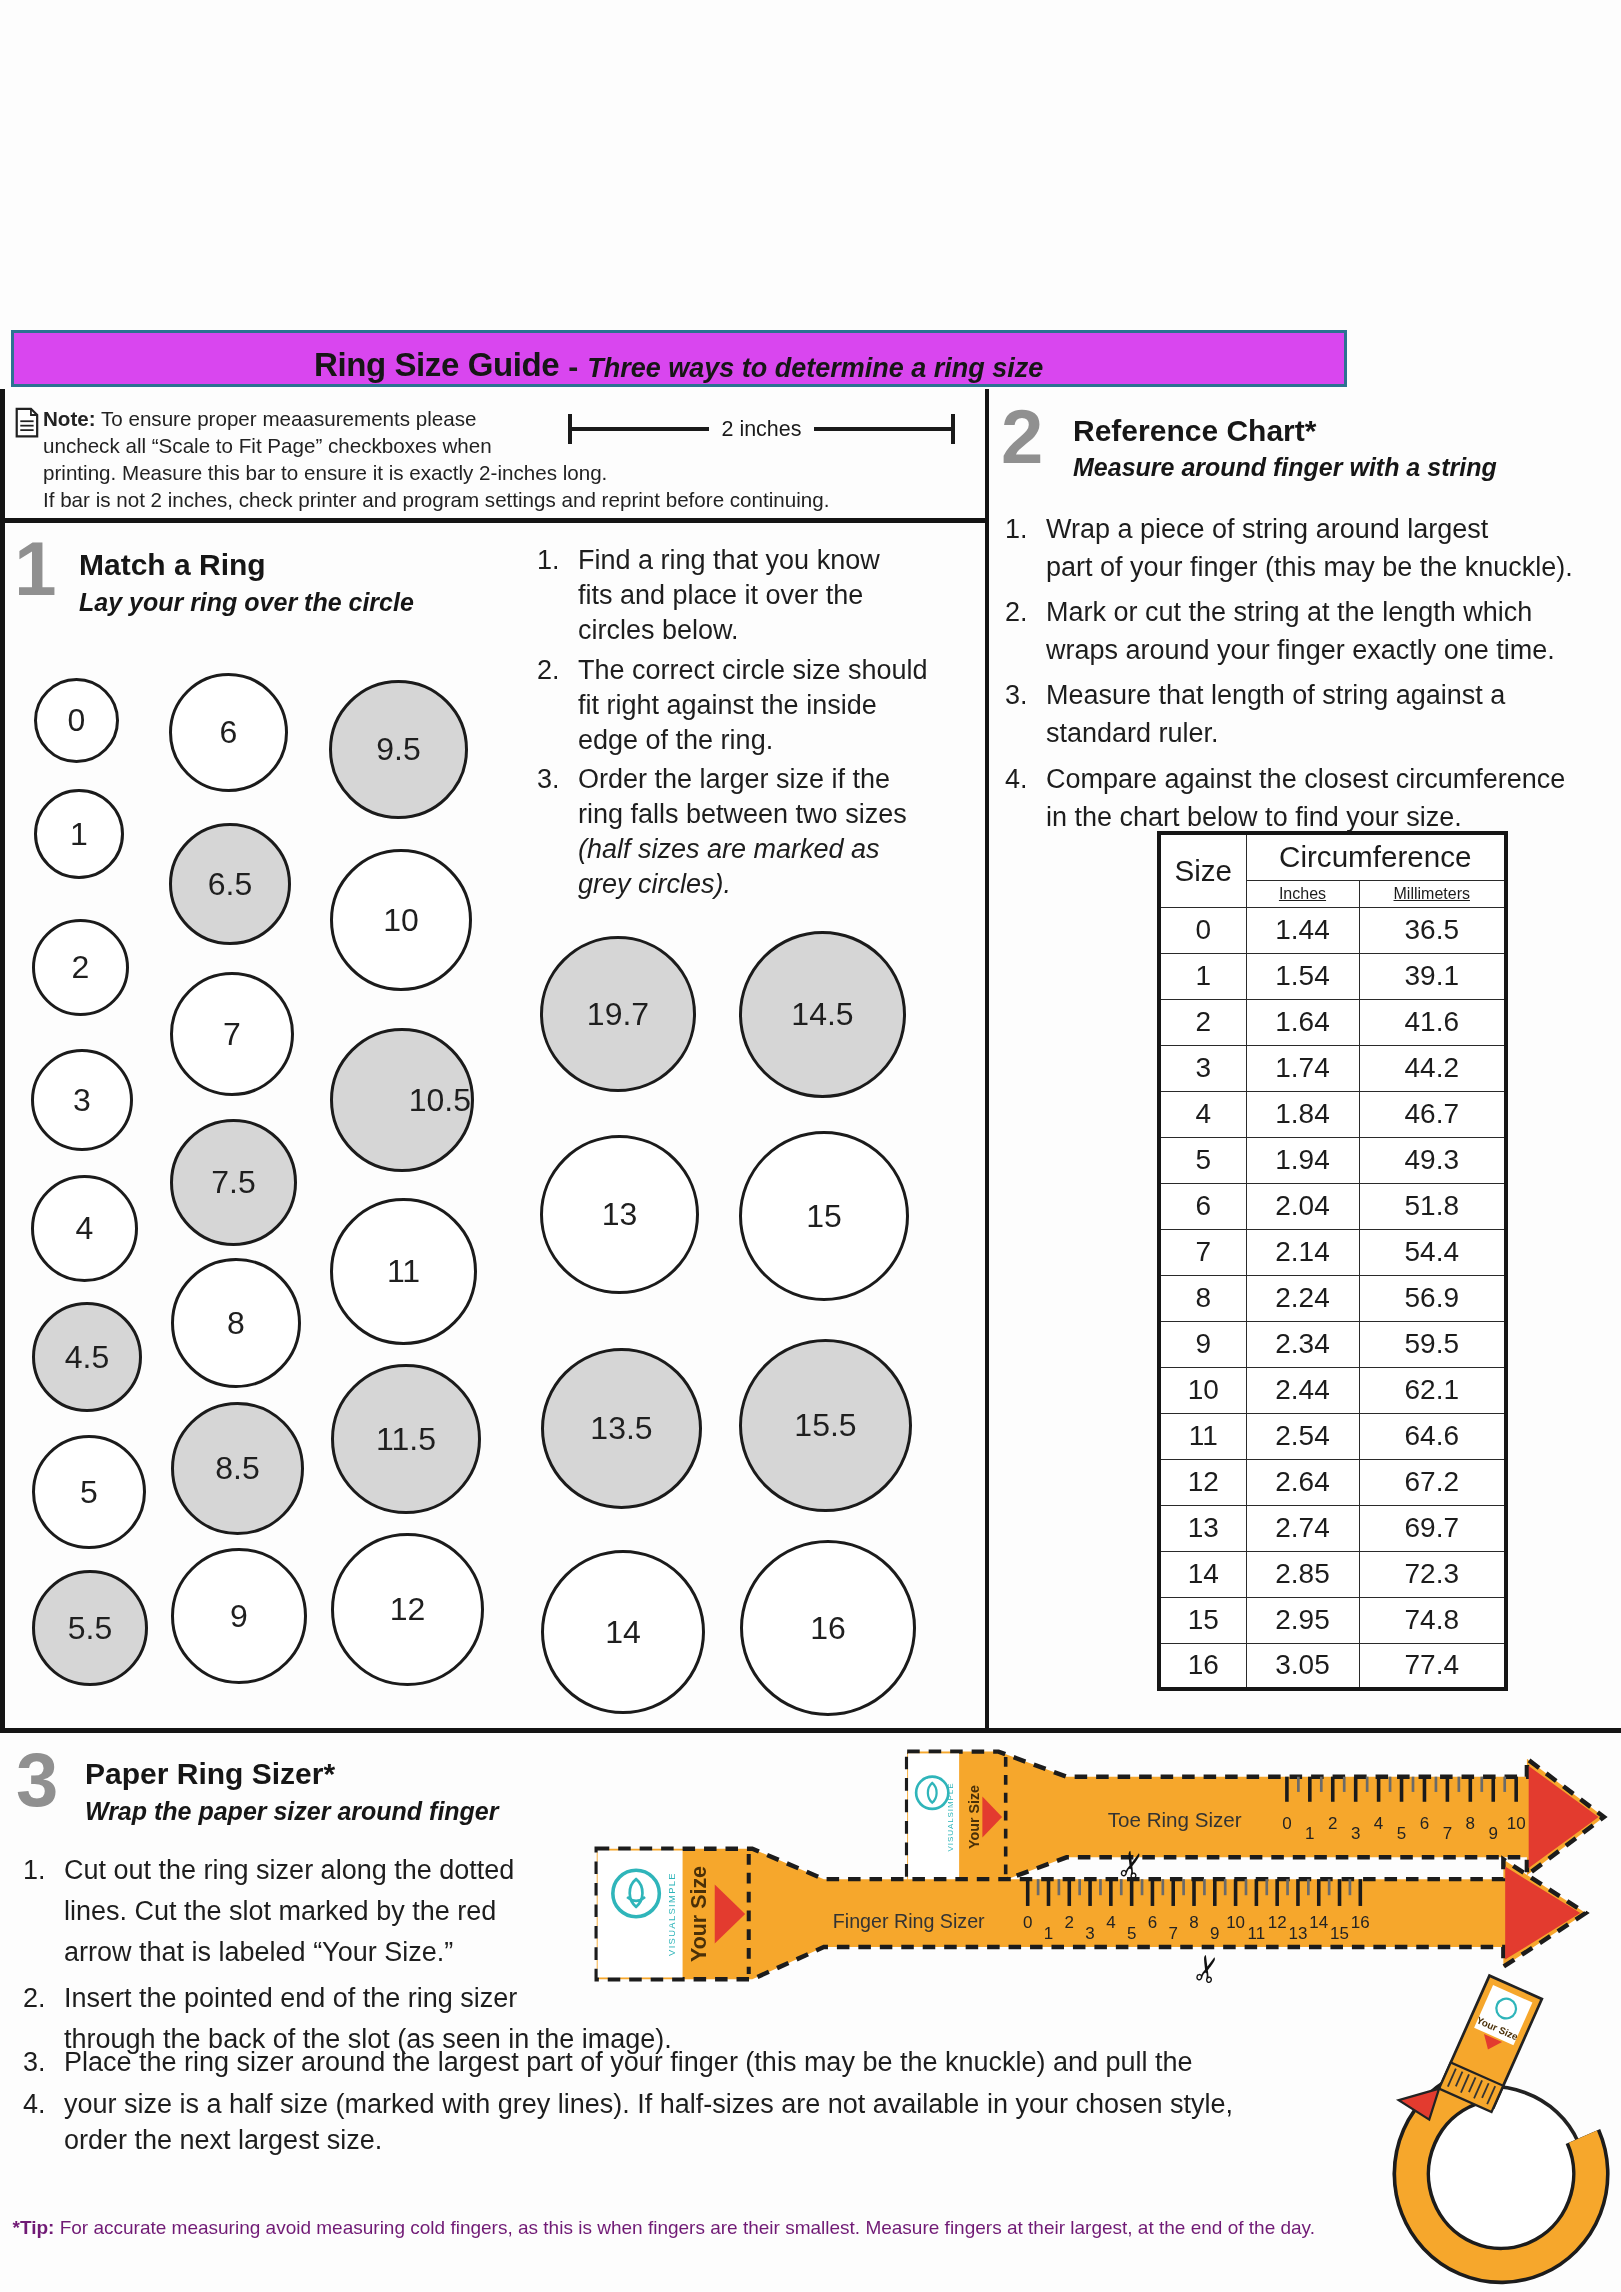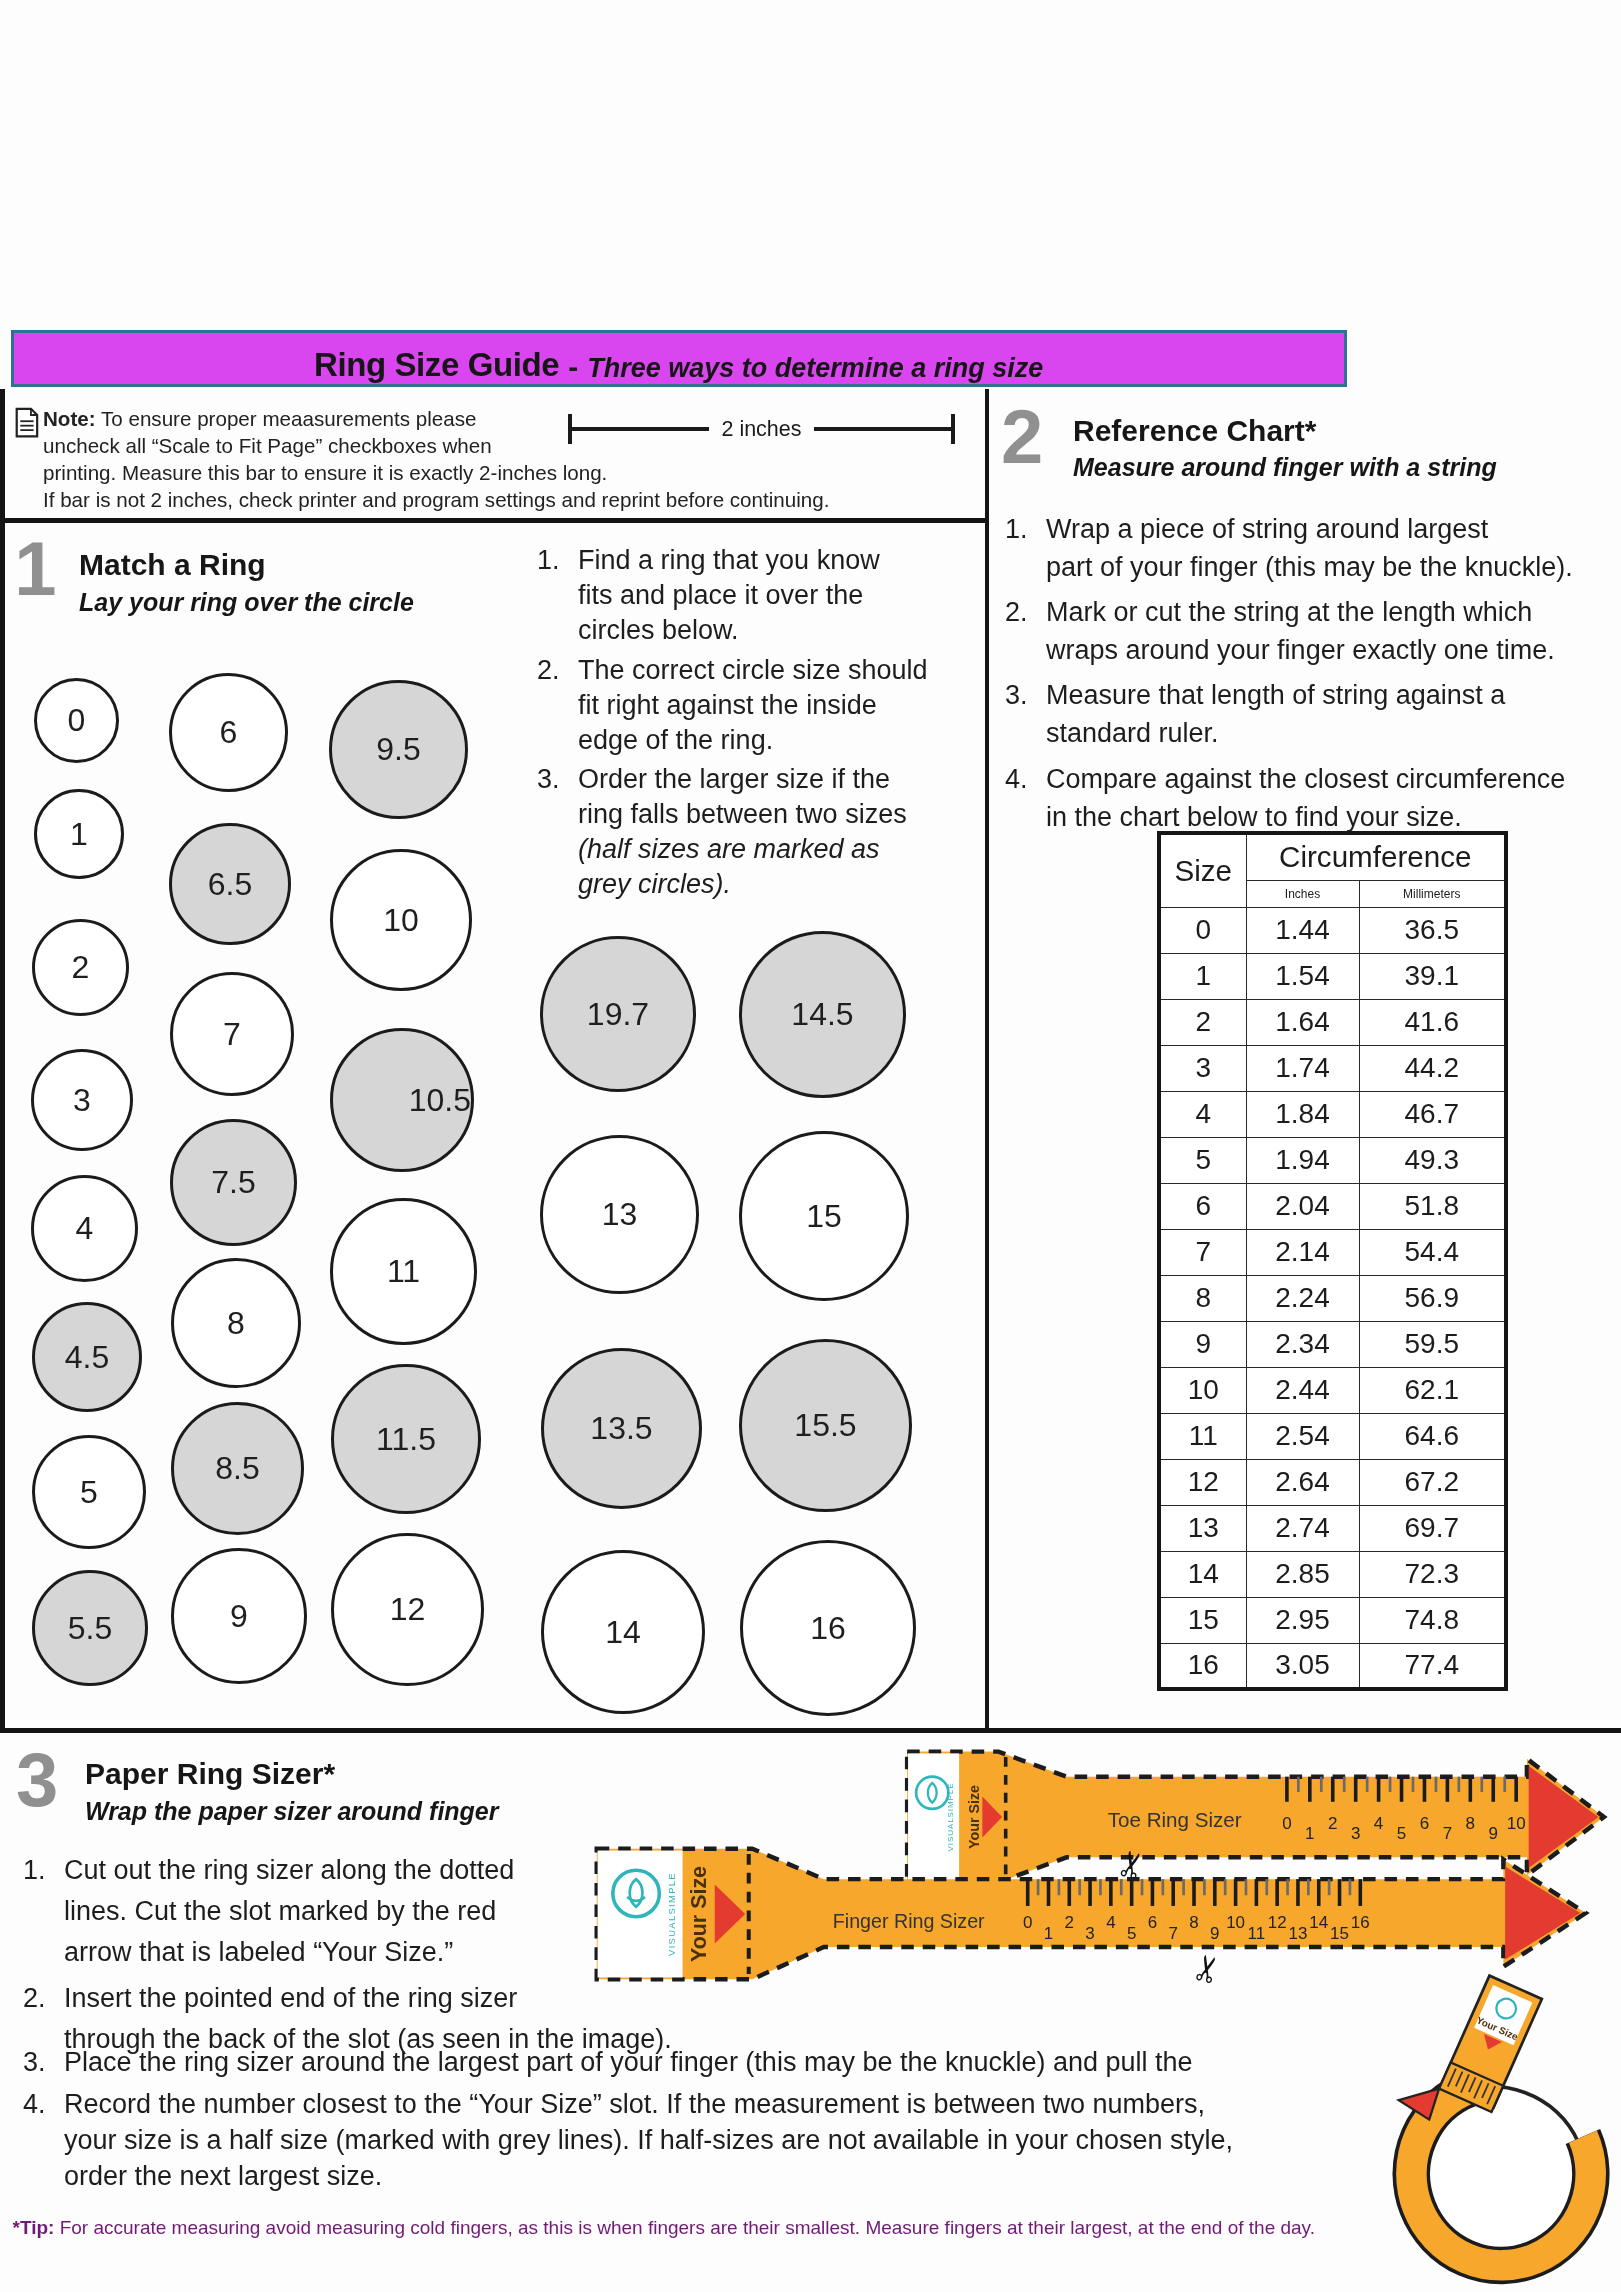--- a/index.html
+++ b/index.html
@@ -59,21 +59,21 @@
   .circle span { font-size:32px; color:#1f1f1f; }
 
   
   .ref-table-wrap { left:1157px; top:831px; }
   table.ref { border-collapse:collapse; background:#fff; }
   table.ref th, table.ref td { border:1.8px solid #2a2a2a; text-align:center; vertical-align:middle;
     font-weight:normal; color:#1c1c1c; }
   table.ref { border:4.5px solid #161616; }
   .th-size { width:87px; font-size:29.6px; }
   .th-circ { width:260px; height:47px; font-size:29.6px; }
-  .th-sub { height:27px; font-size:12px; color:#2a2a2a; }
+  .th-sub { height:27px; font-size:16px; color:#2a2a2a;text-decoration:underline; }
   .col-in { width:113px; }
   .col-mm { width:147px; }
   td.cell { height:46px; font-size:28px; }
 
   
   .tip { left:12.5px; top:2217px; width:1603px; font-size:19px; color:#701a75; white-space:nowrap; }
   .tip b { font-size:19px; }
 
   svg { overflow:visible; }
   svg text { font-family:"Liberation Sans",sans-serif; }
@@ -397,21 +397,20 @@
 <div class="abs steps steps-s3b">
     <div class="step">
       <span class="step-num">3.</span>
       <div class="step-text">
         <span class="step-line">Place the ring sizer around the largest part of your finger (this may be the knuckle) and pull the</span>
       </div>
     </div>
     <div class="step">
       <span class="step-num">4.</span>
       <div class="step-text">
-        <span class="step-line">Record the number closest to the “Your Size” slot. If the measurement is between two numbers,</span>
         <span class="step-line">your size is a half size (marked with grey lines). If half-sizes are not available in your chosen style,</span>
         <span class="step-line">order the next largest size.</span>
       </div>
     </div>
   </div>
 
 <svg class="abs" style="left:900px; top:1746px;" width="712" height="142" viewBox="0 0 795 158">
   <polygon points="8,6 110,6 186,34 700,34 700,14 786,79 700,144 700,124 186,124 110,152 8,152" fill="#F6A72C" stroke="#1c1c1c" stroke-width="5" stroke-dasharray="14 10"></polygon>
   <polygon points="702,22 780,79 702,136" fill="#E33B2F"></polygon>
   <rect x="9" y="8" width="57" height="142" fill="#fff"></rect>

